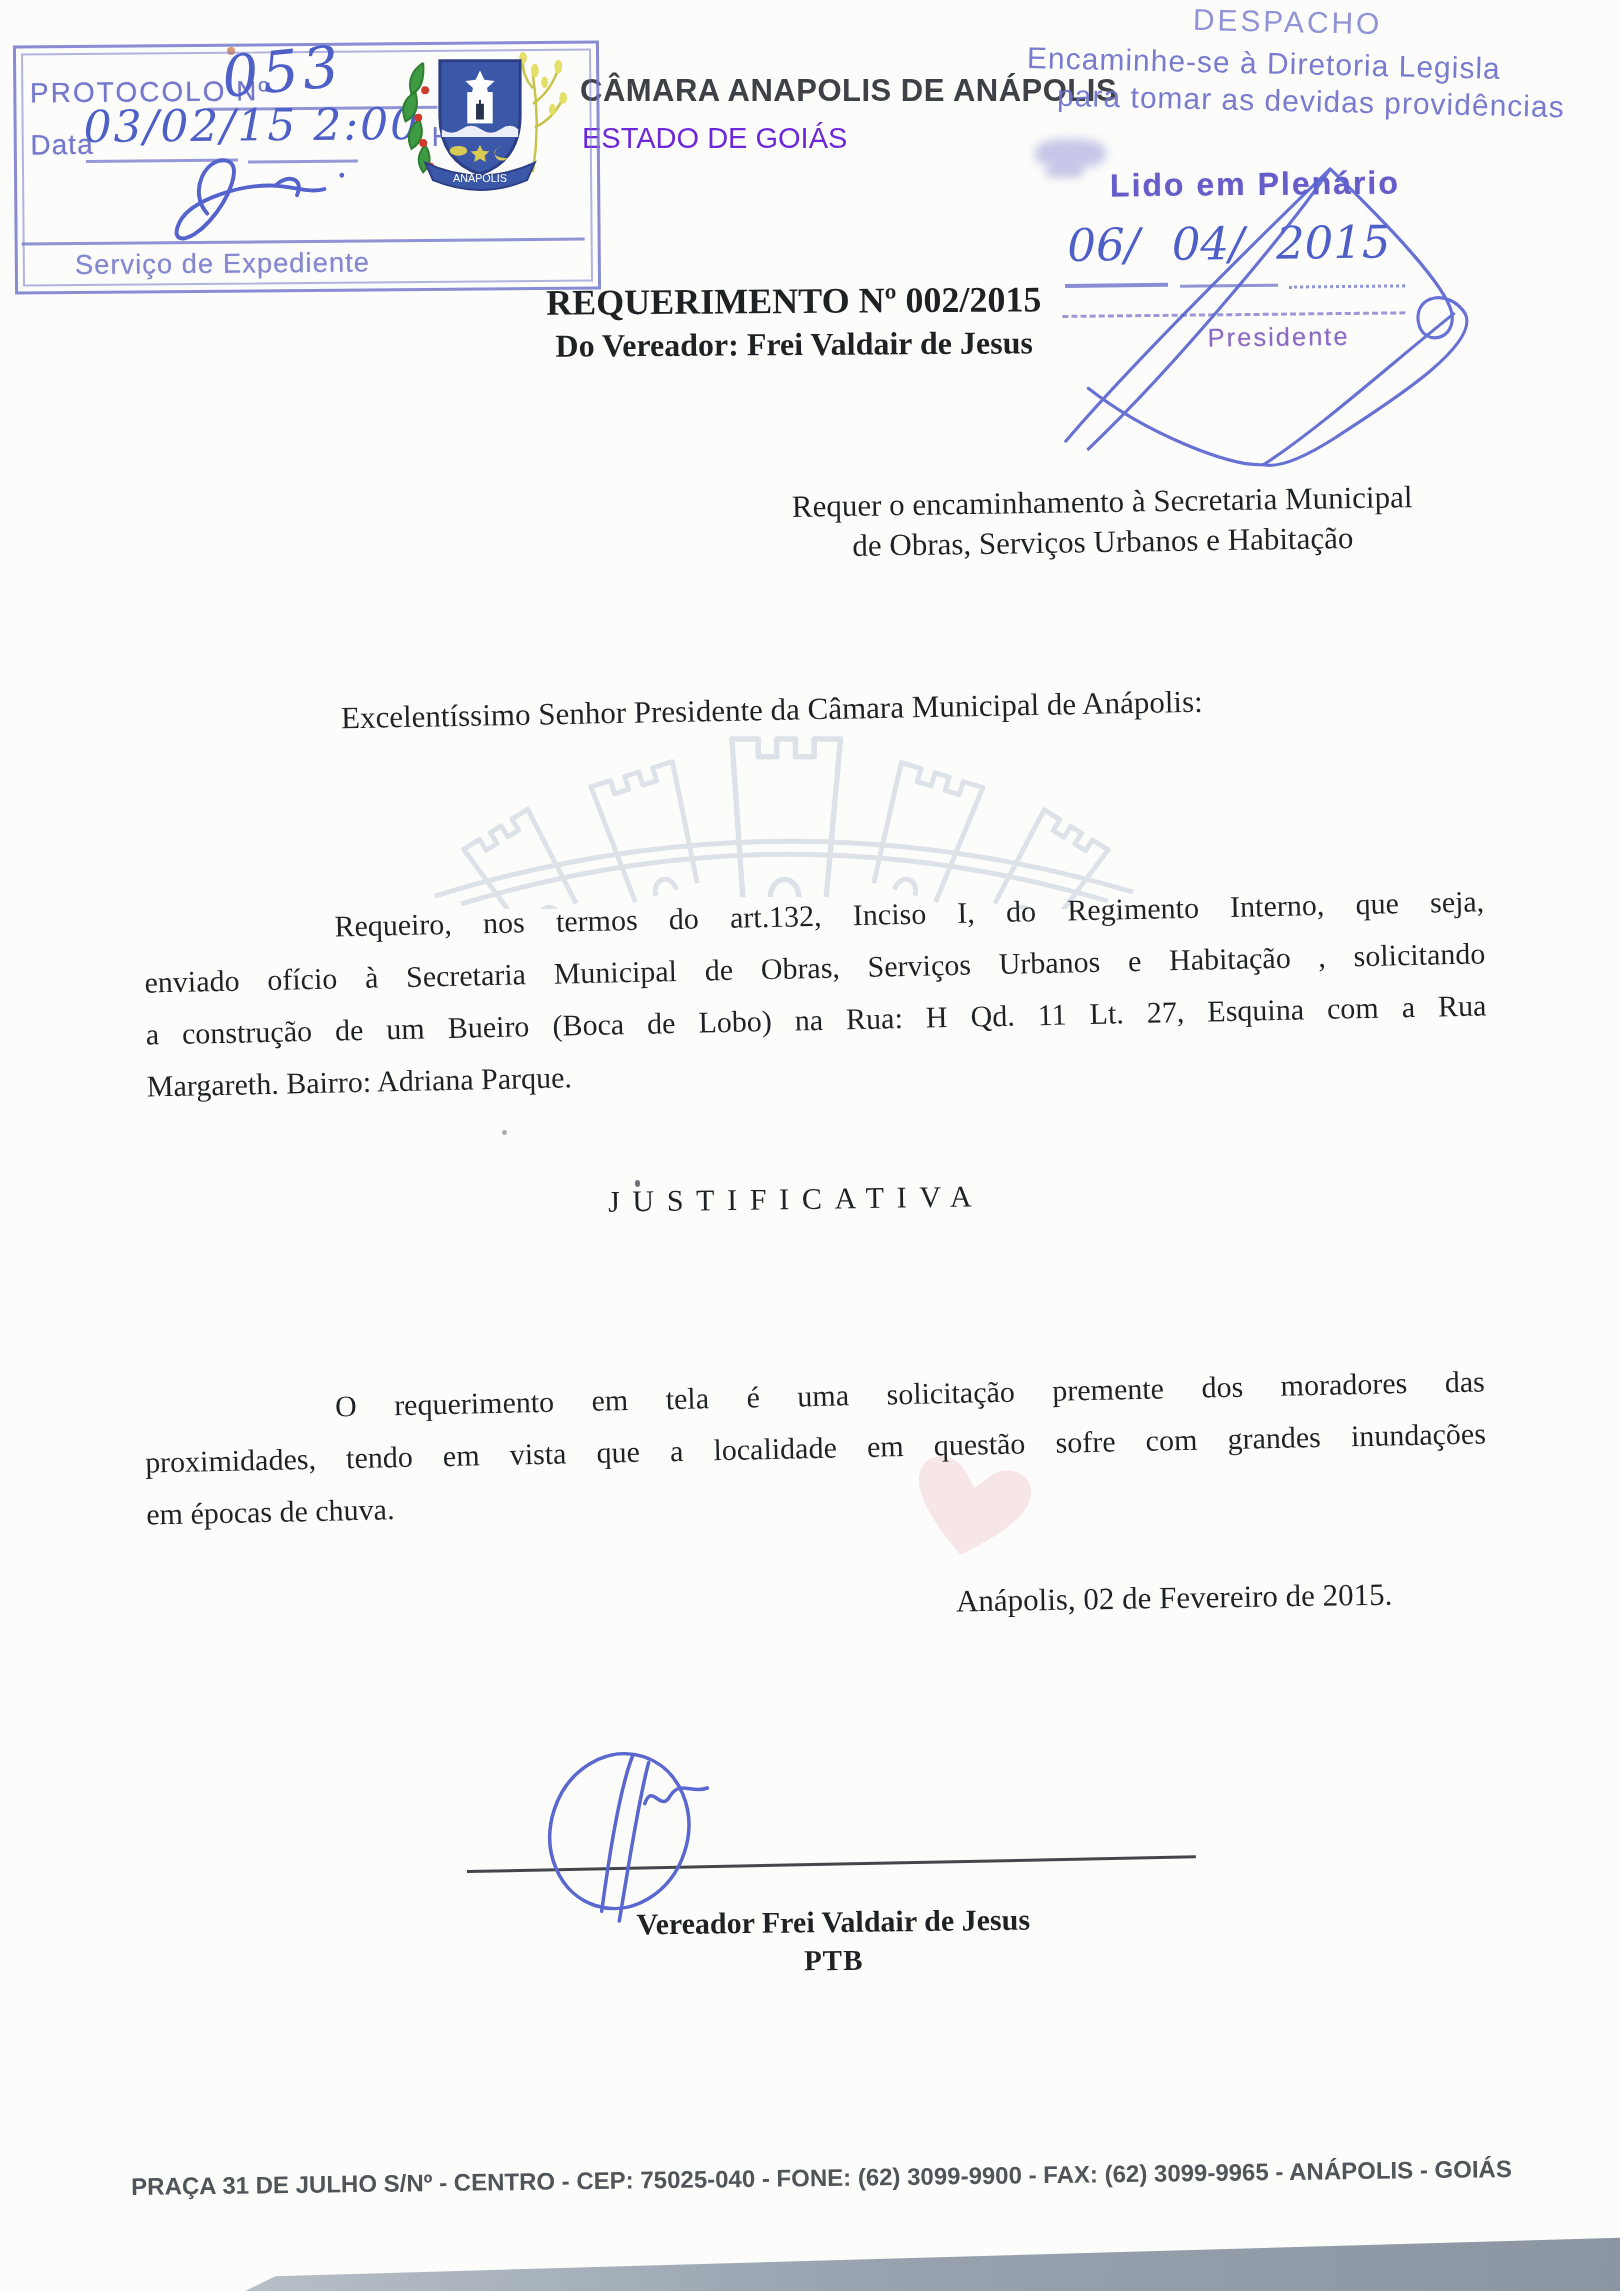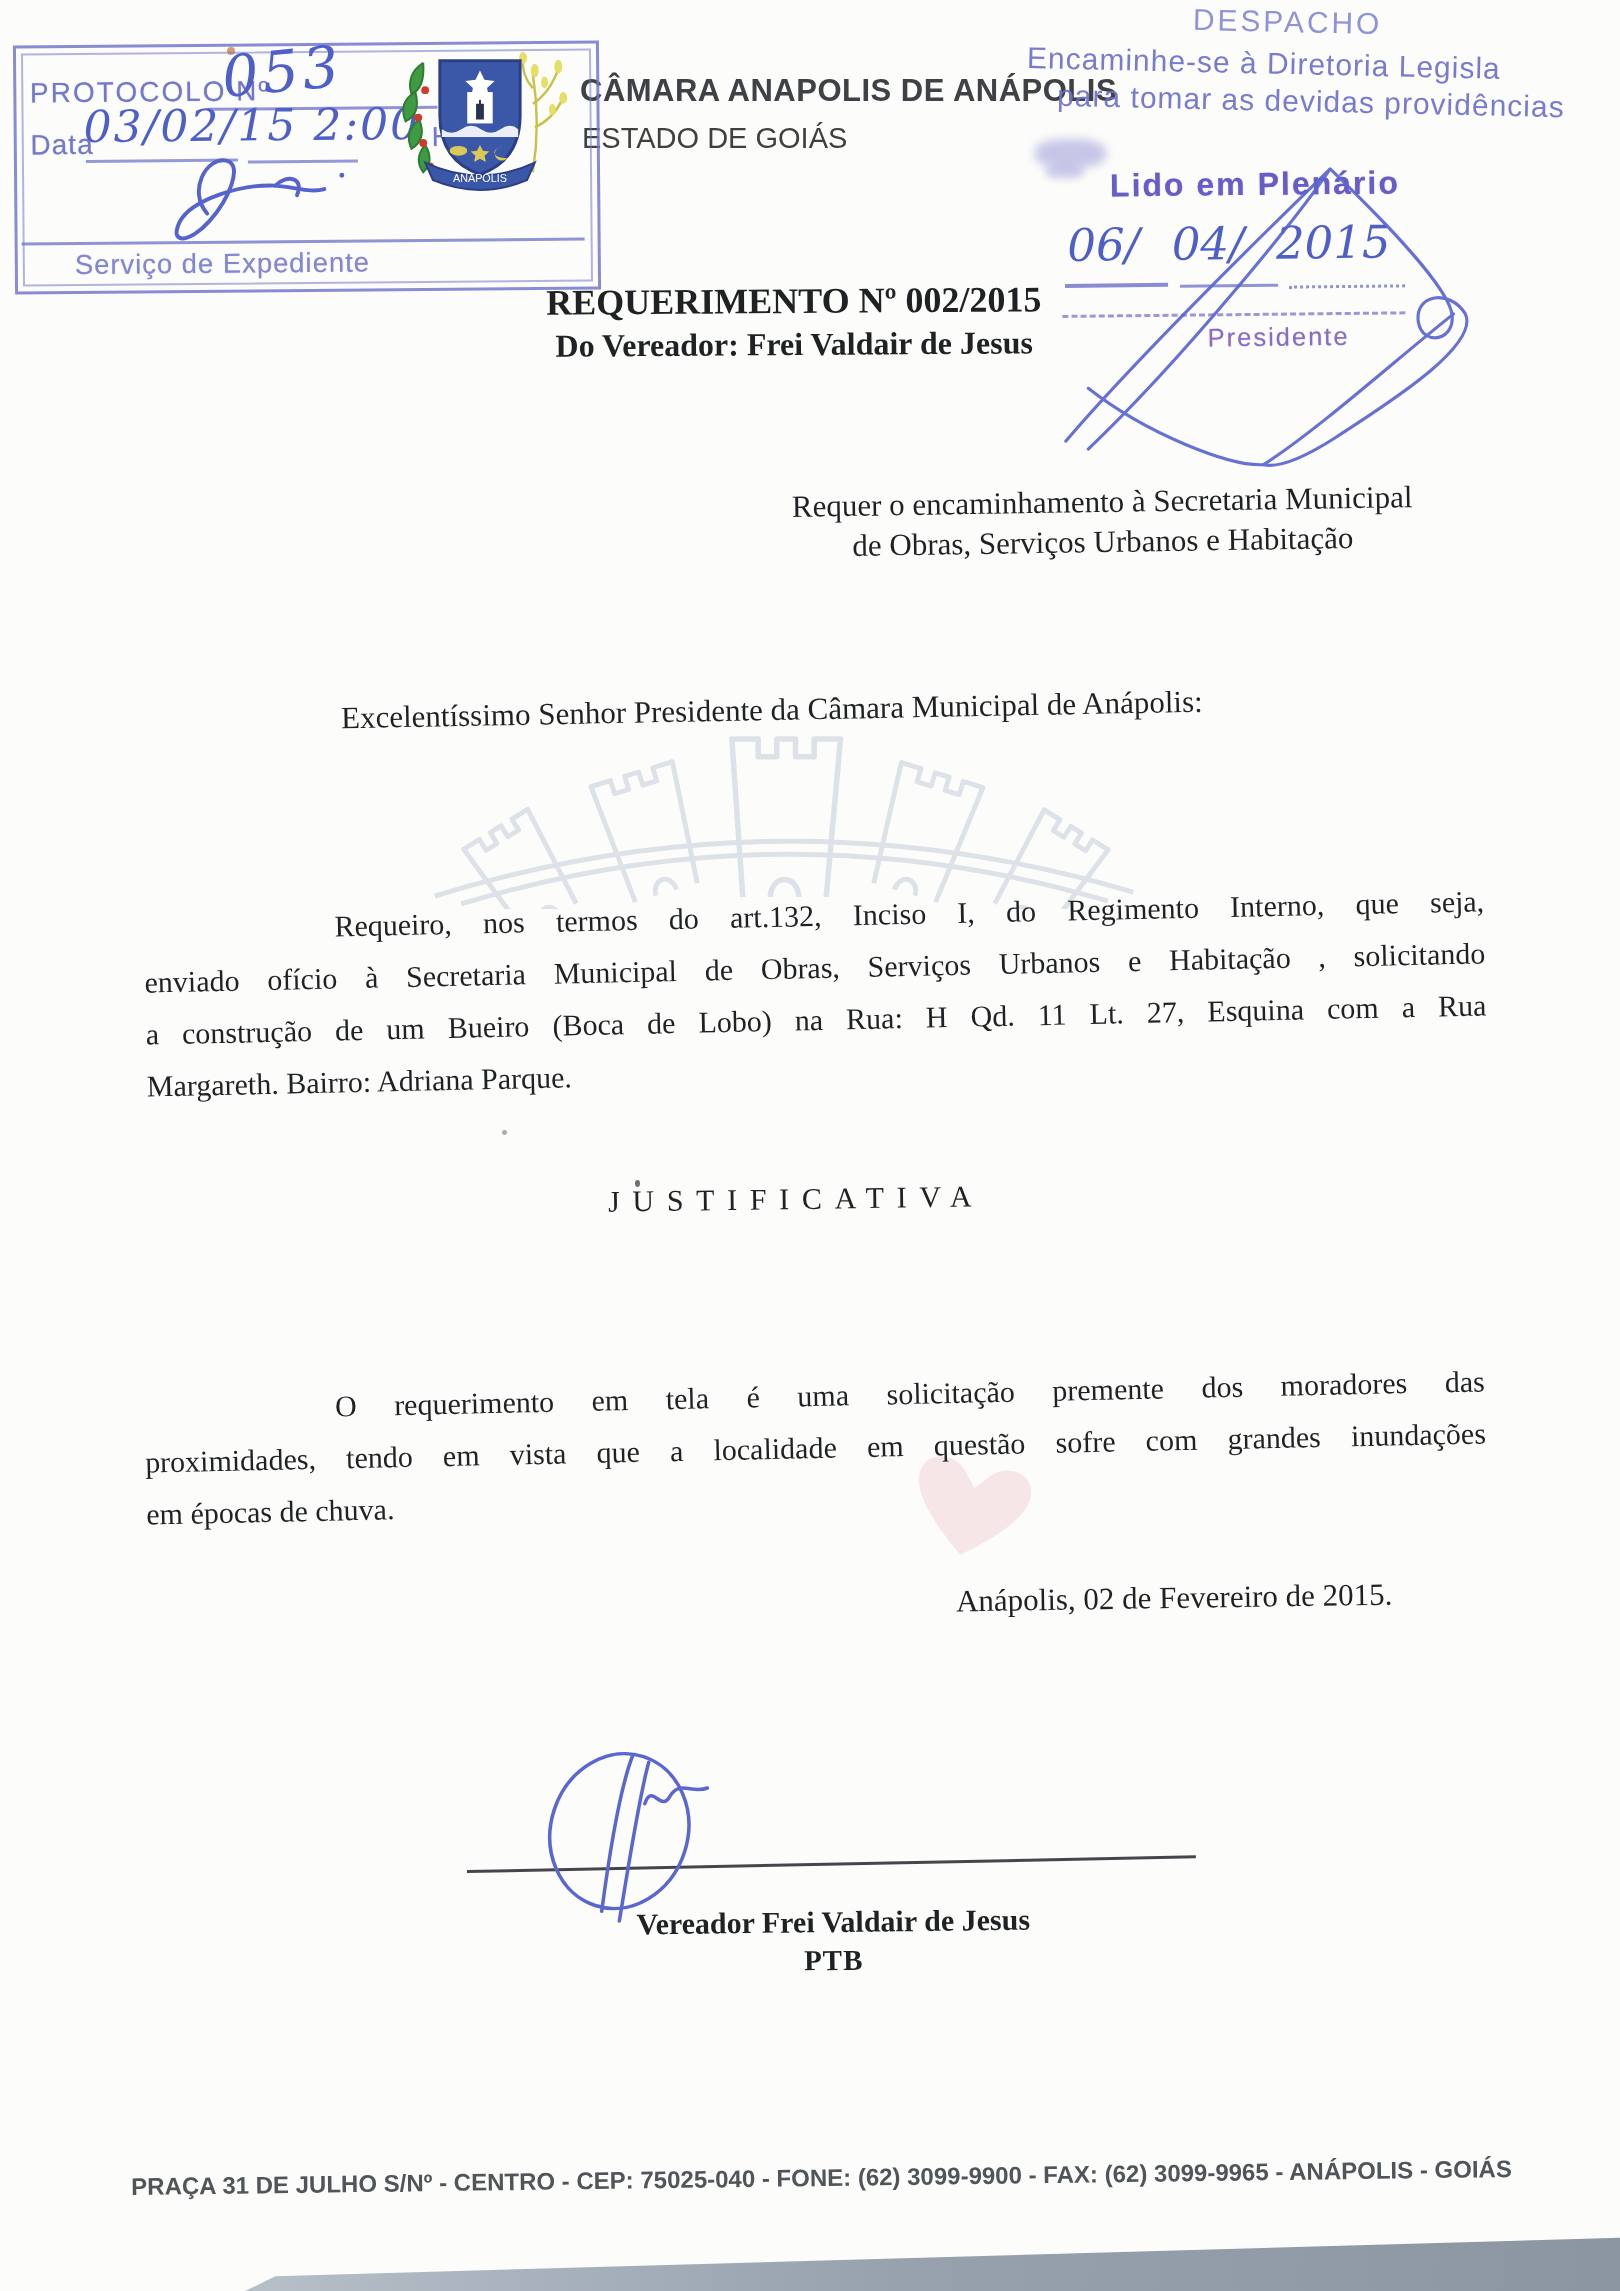--- a/index.html
+++ b/index.html
@@ -28,21 +28,21 @@
   .ps-underline2b { left:231px; top:114px; width:110px; height:2.9px; background:rgba(116,120,203,.75); }
   .ps-sig { left:133px; top:104px; }
   .ps-divider { left:3.9px; top:194px; width:563px; height:2.9px; background:rgba(116,120,203,.8); }
   .ps-office { left:57px; top:201px; font-size:27.4px; letter-spacing:1px; color:#8387cf; }
 
   
   .coat-of-arms { left:386px; top:45px; z-index:3; }
   .header-org { left:580px; top:73px; font-size:31px; font-weight:bold;
     font-family:"Liberation Sans", sans-serif; color:#3e4246; letter-spacing:0.5px; }
   .header-state { left:582px; top:122px; font-size:29px;
-    font-family:"Liberation Sans", sans-serif; color:#404040; }
+    font-family:"Liberation Sans", sans-serif; color:#6d28d9; }
 
   
   .despacho { left:1027px; top:5.9px; width:608px; transform:rotate(1.3deg);
     font-family:"Liberation Sans", sans-serif; color:rgba(110,113,202,.92); z-index:2; }
   .d-title { padding-left:165px; font-size:30px; letter-spacing:2.9px; opacity:.82; }
   .d-line1 { margin-top:7.8px; font-size:30px; letter-spacing:1px; white-space:nowrap; }
   .d-line2 { margin-top:2.9px; margin-left:31px; font-size:30px; letter-spacing:1px; white-space:nowrap; }
   .d-smudge { left:1035px; top:139px; width:71px; height:29px;
     background:rgba(110,113,202,.38); filter:blur(4.9px); border-radius:40%; }
   .d-smudge2 { left:1045px; top:165px; width:39px; height:13.7px;

